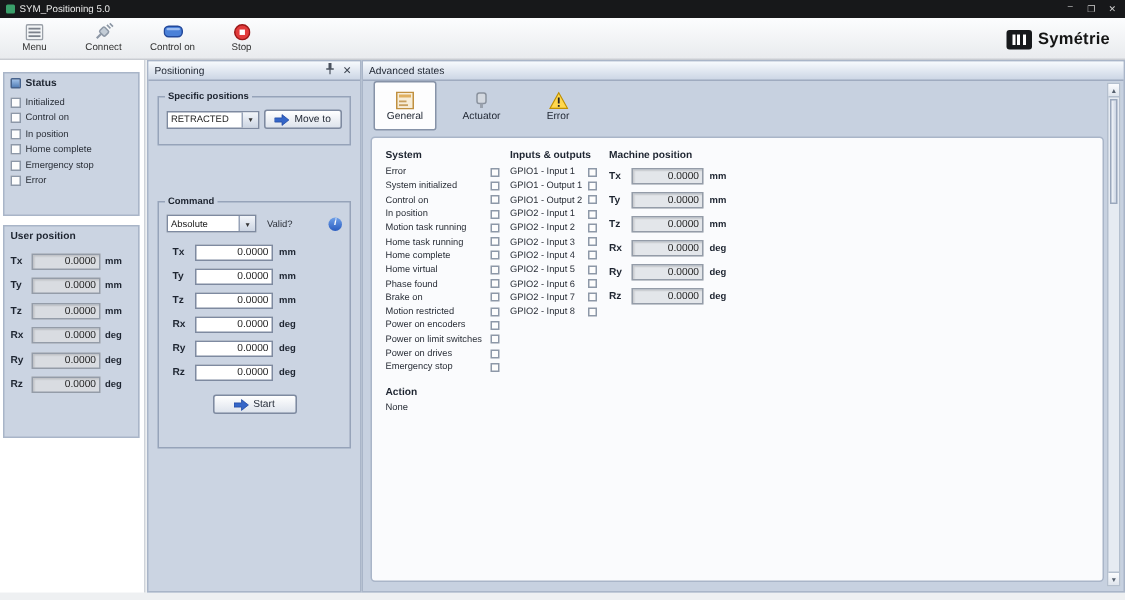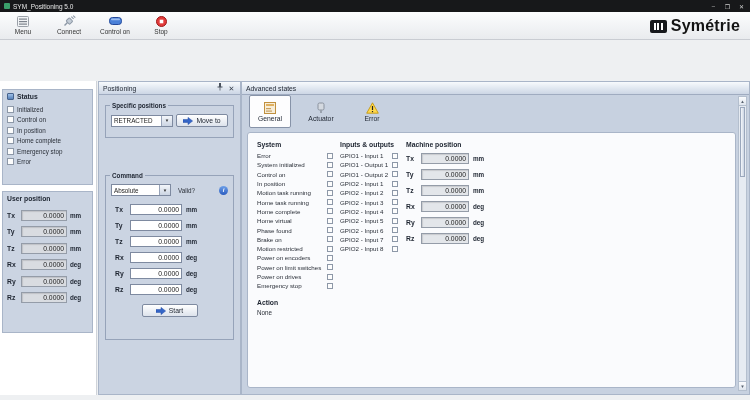--- a/index.html
+++ b/index.html
@@ -12,23 +12,23 @@
   .win-controls { margin-left:auto; display:flex; gap:5px; }
   .win-btn { font-size:6px; color:#cfcfcf; width:9px; text-align:center; cursor:default; }
 
   
   .toolbar { position:absolute; left:0; top:12px; width:100%; height:28px; background:linear-gradient(#fcfdfe,#e9ebee); border-bottom:1px solid #c9ccd2; display:flex; align-items:flex-start; padding:2px 8px 0; gap:16px; }
   .tool { display:flex; flex-direction:column; align-items:center; gap:1px; min-width:30px; font-size:6.5px; color:#333; padding-top:1px; cursor:default; }
   .ticon { height:12px; display:flex; align-items:center; justify-content:center; }
   .brand { margin-left:auto; display:flex; align-items:center; gap:4px; height:24px; padding-right:2px; }
   .brand-mark { width:17px; height:13px; background:#17191c; border-radius:2px; display:flex; align-items:center; justify-content:center; gap:1.5px; flex:none; }
   .brand-mark i { display:block; width:2px; height:7px; background:#fff; }
-  .brand-text { font-size:16px; font-weight:bold; color:#141414; letter-spacing:.2px; }
-
-  .main { position:absolute; left:0; top:40px; right:0; bottom:0;margin-top:41px; }
+  .brand-text { font-size:11px; font-weight:bold; color:#141414; letter-spacing:.2px; }
+
+  .main { position:absolute; left:0; top:40px; right:0; bottom:0; }
 
   
   .left-col { position:absolute; left:0; top:0; width:97px; bottom:5px; background:#fff; border-right:1px solid #cfd3d9; }
   .panel { position:absolute; left:2px; right:3px; background:#cbd4e2; border:1px solid #a9b5c8; }
   .status-panel { top:8px; height:96px; }
   .userpos-panel { top:110px; height:142px; }
   .panel-h { display:flex; align-items:center; gap:3px; padding:3px 4px 2px; font-size:6.8px; font-weight:bold; color:#1d2430; }
   .ph-icon { width:7px; height:7px; background:linear-gradient(#9fc0e8,#5580b8); border:1px solid #46628c; border-radius:1px; flex:none; }
   .chk-list { padding:4px 4px 0; display:flex; flex-direction:column; gap:3.4px; }
   .chk-item { display:flex; align-items:center; gap:3px; font-size:6.3px; color:#2a2f38; }

